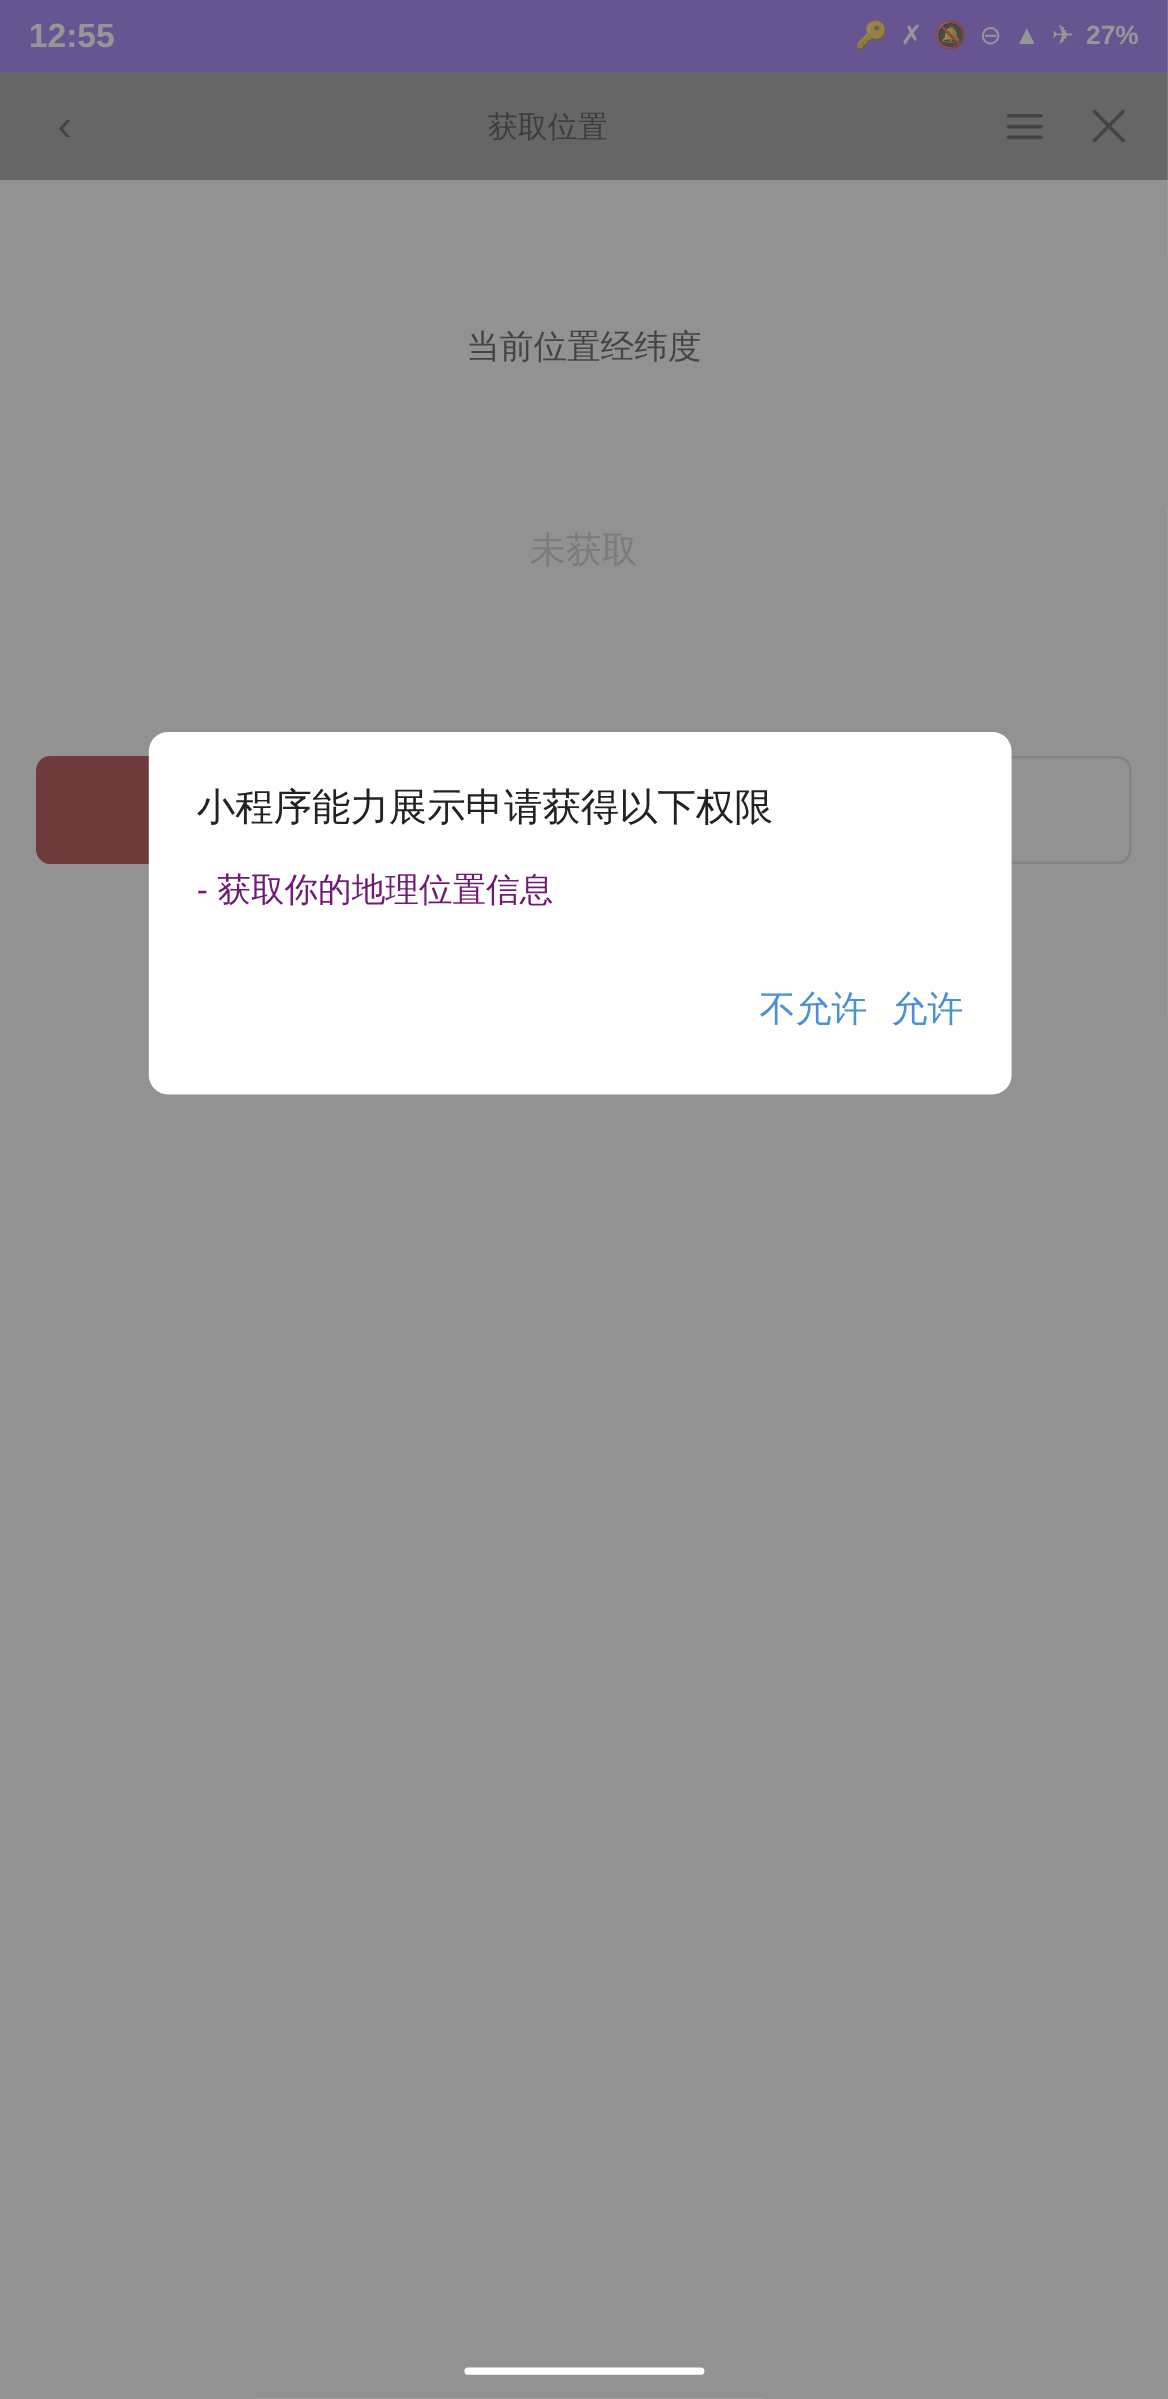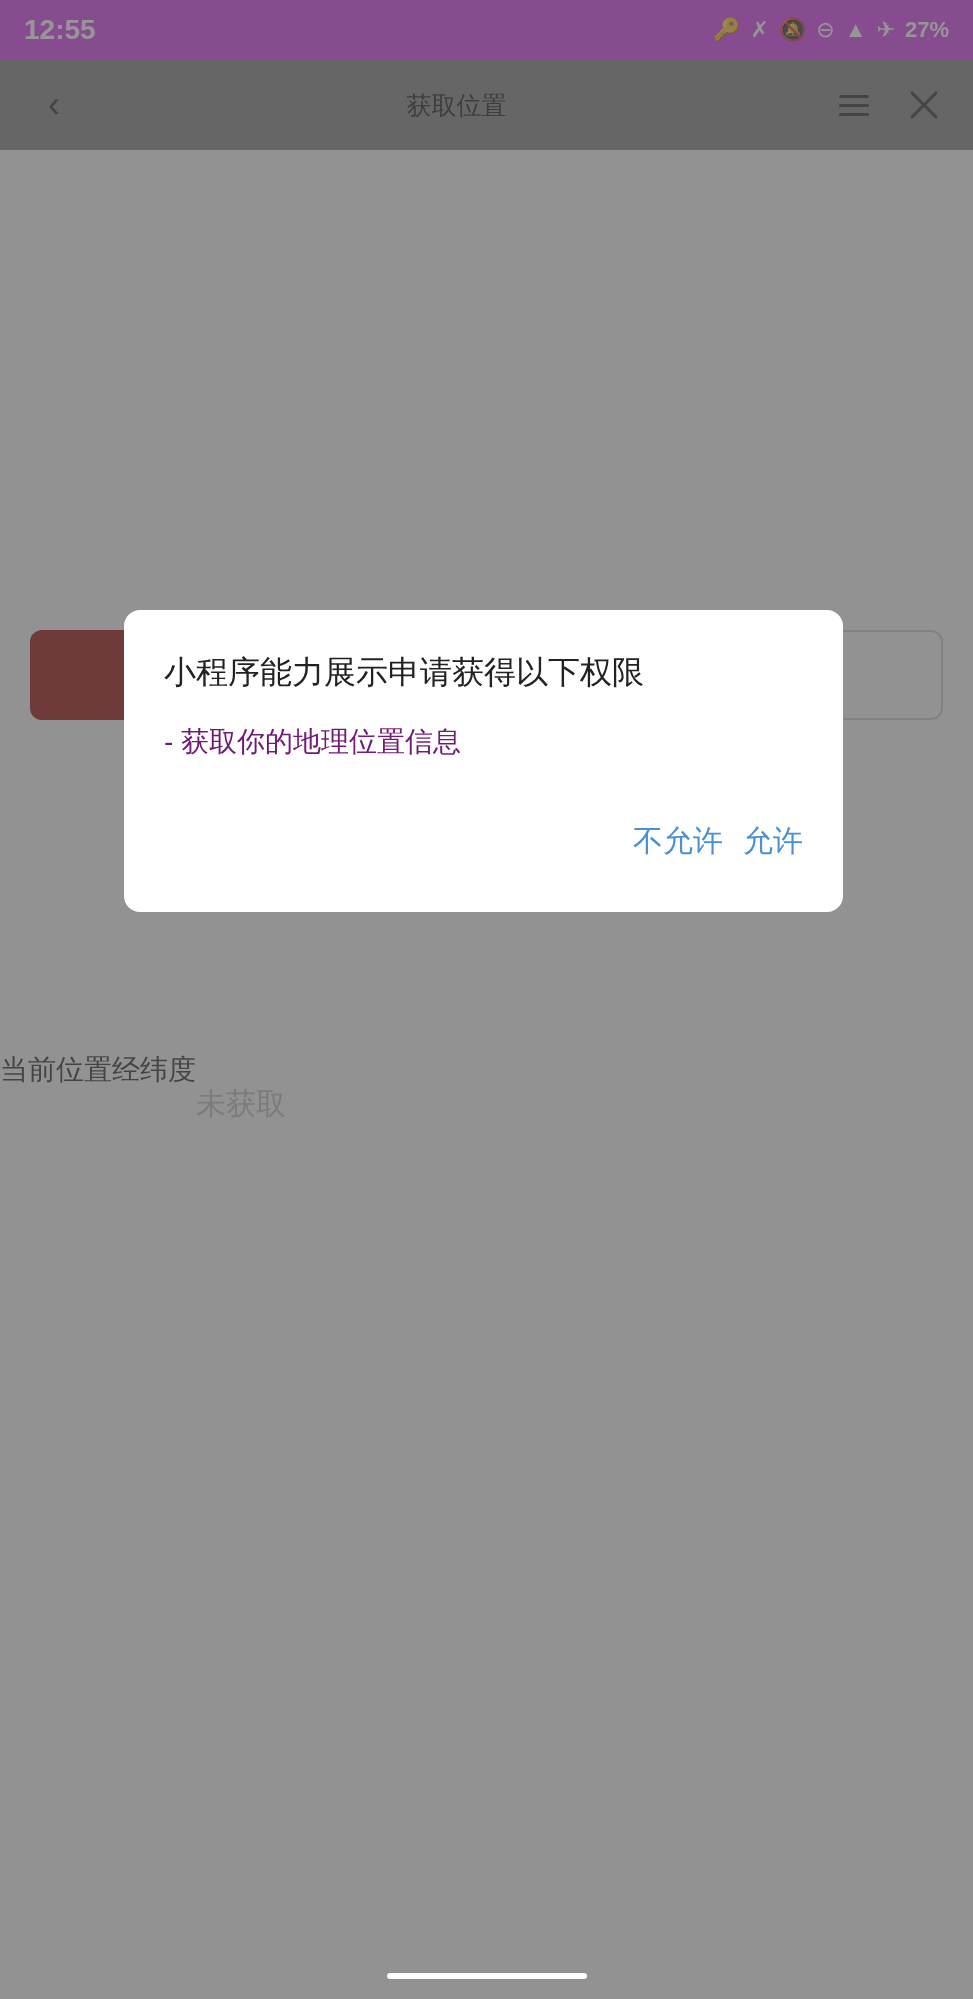--- a/index.html
+++ b/index.html
@@ -12,21 +12,21 @@
       font-family: -apple-system, "PingFang SC", "Microsoft YaHei", sans-serif;
       overflow: hidden;
       position: relative;
     }
 
     
     .status-bar {
       position: absolute;
       top: 0; left: 0; right: 0;
       height: 60px;
-      background: #d946ef;
+      background: #8b5cf6;
       display: flex;
       align-items: center;
       justify-content: space-between;
       padding: 0 24px;
       z-index: 10;
     }
 
     .status-time {
       color: #fff;
       font-size: 28px;
@@ -120,21 +120,21 @@
       height: 32px;
     }
 
     
     .main-content {
       position: absolute;
       top: 150px; left: 0; right: 0;
       bottom: 0;
       background: #f5f5f5;
       display: flex;
-      flex-direction: row;
+      flex-direction: column;
       align-items: center;
       padding-top: 120px;
     }
 
     .location-label {
       font-size: 28px;
       color: #333;
       margin-bottom: 130px;
     }
 

